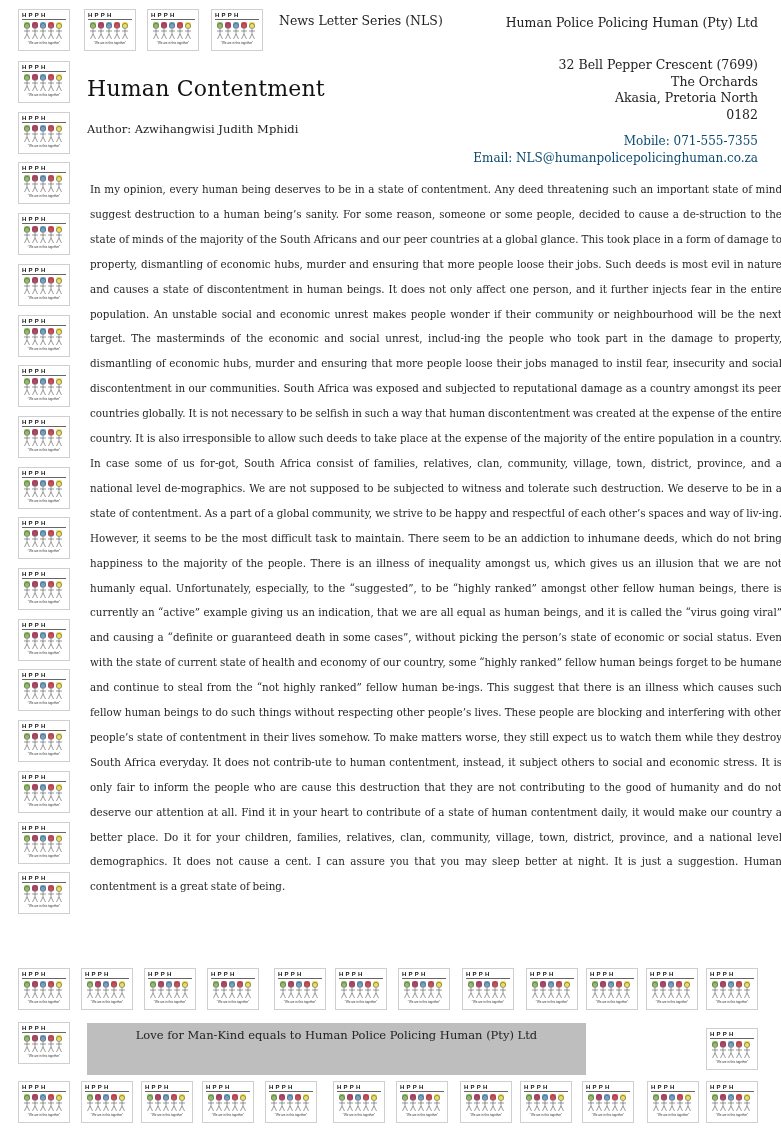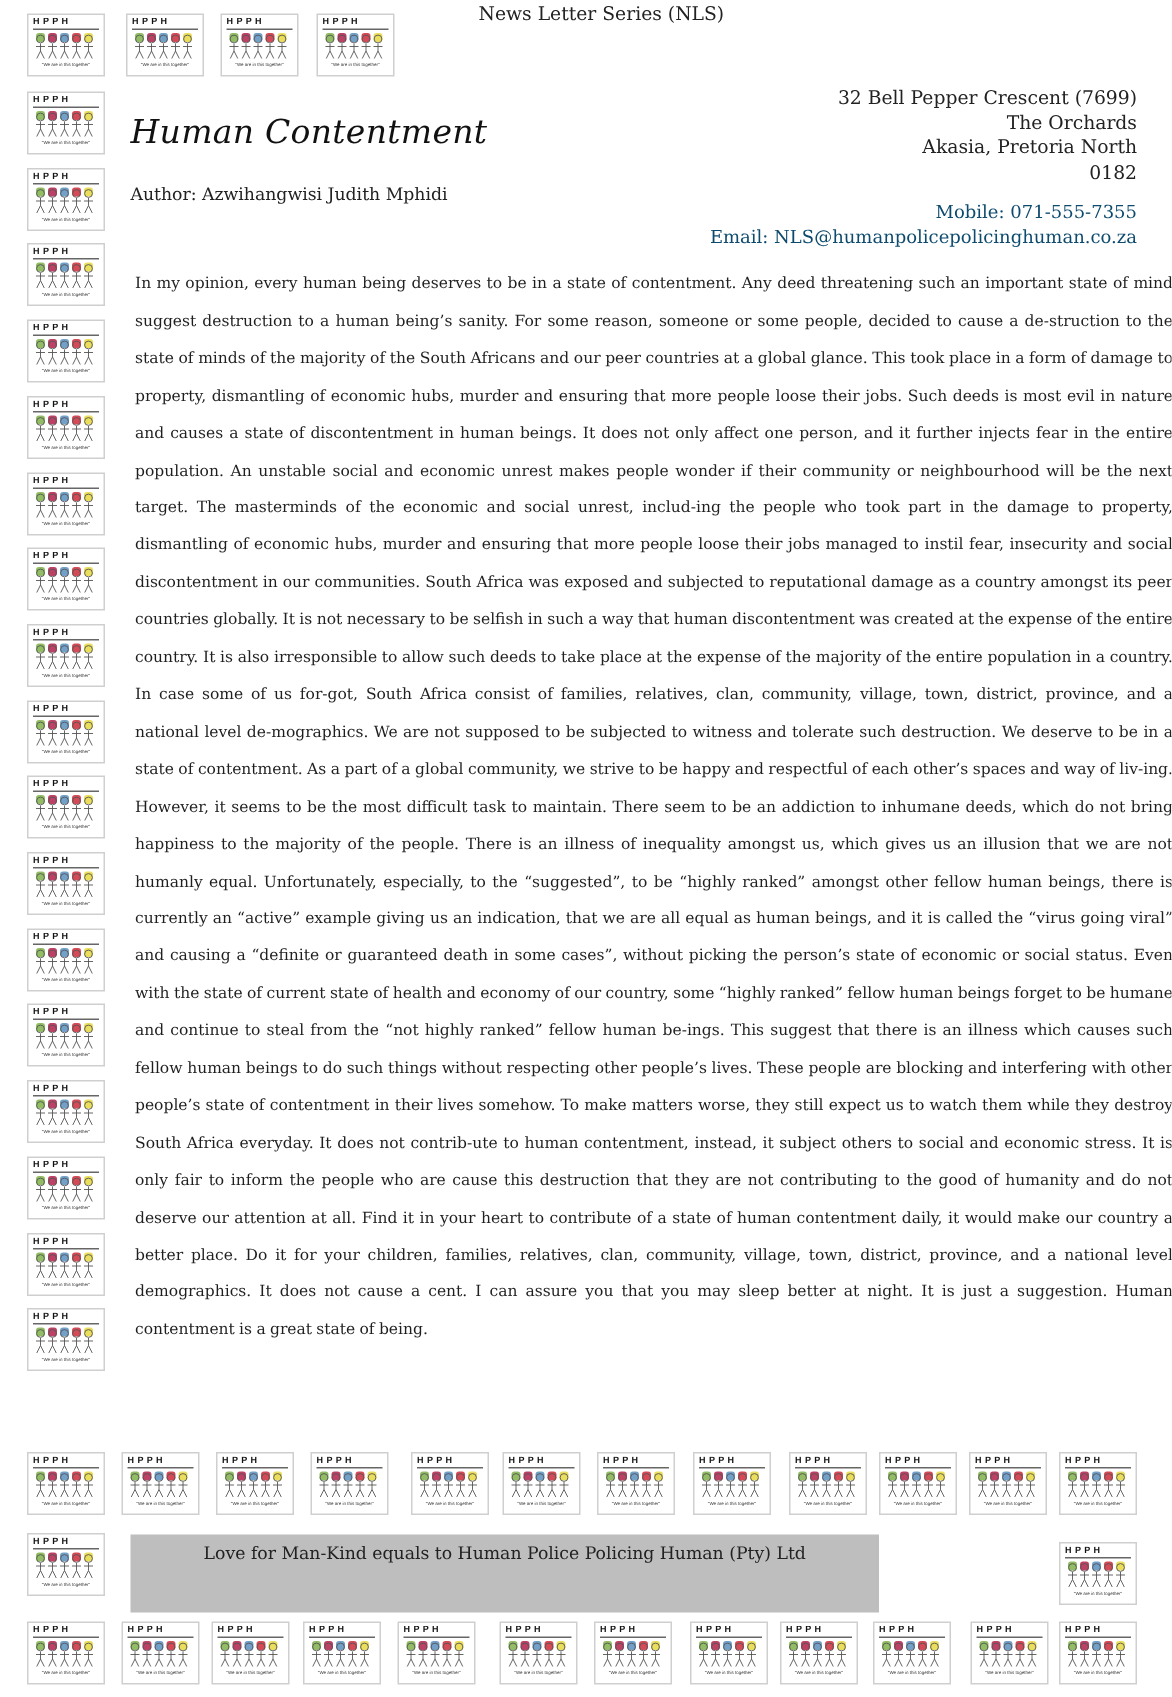--- a/index.html
+++ b/index.html
@@ -14,25 +14,25 @@
   .logo .lt {
     font-family: "Liberation Sans", sans-serif; font-weight: bold; font-size: 6px;
     line-height: 7px; letter-spacing: 0.3px; border-bottom: 1.5px solid #666; color: #111;
     white-space: nowrap; overflow: hidden;
   }
   .logo svg { display: block; margin-top: 1px; }
   .logo .tag {
     font-family: "Liberation Sans", sans-serif; font-size: 3px; text-align: center;
     color: #333; line-height: 4px; white-space: nowrap;
   }
-  .nls { position: absolute; left: 279px; top: 1px; font-size: 12.5px; line-height: 16px; color: #222; margin-left: 40px; }
+  .nls { position: absolute; left: 279px; top: 13px; font-size: 12.5px; line-height: 16px; color: #222; }
   .company { position: absolute; right: 23px; top: 15px; text-align: right; font-size: 12.5px; line-height: 16px; color: #222; }
   .address { position: absolute; right: 23px; top: 57px; text-align: right; font-size: 12.5px; line-height: 16.5px; color: #222; }
   .contact { position: absolute; right: 23px; top: 133px; text-align: right; font-size: 12px; line-height: 17px; color: #0c4a6e; }
-  .title { position: absolute; left: 87px; top: 76px; font-size: 22px; font-weight: normal; color: #111; margin: 0; letter-spacing: 0.2px; font-style: italic; }
+  .title { position: absolute; left: 87px; top: 76px; font-size: 22px; font-weight: normal; color: #111; margin: 0; letter-spacing: 0.2px; }
   .author { position: absolute; left: 87px; top: 122px; font-size: 11.5px; color: #222; }
   .body-text {
     position: absolute; left: 90px; top: 177px; width: 692px;
     font-size: 10.35px; line-height: 24.9px; text-align: justify; color: #1f1f1f;
     margin: 0; word-spacing: -0.4px;
   }
   .footer {
     position: absolute; left: 87px; top: 1023px; width: 499px; height: 52px;
     background: #bebebe; text-align: center; font-size: 11.5px; line-height: 16px; color: #222;
     padding-top: 4px; box-sizing: border-box;
@@ -1734,20 +1734,21 @@
       </svg>
       <div class="tag">"We are in this together"</div>
     </div>
   </div>
 
 <div class="nls">
   <div>News Letter Series (NLS)</div>
 </div>
 
 <div class="company">
+  <div>Human Police Policing Human (Pty) Ltd</div>
 </div>
 
 <div class="address">
   <div>32 Bell Pepper Crescent (7699)</div>
   <div>The Orchards</div>
   <div>Akasia, Pretoria North</div>
   <div>0182</div>
 </div>
 
 <div class="contact">

